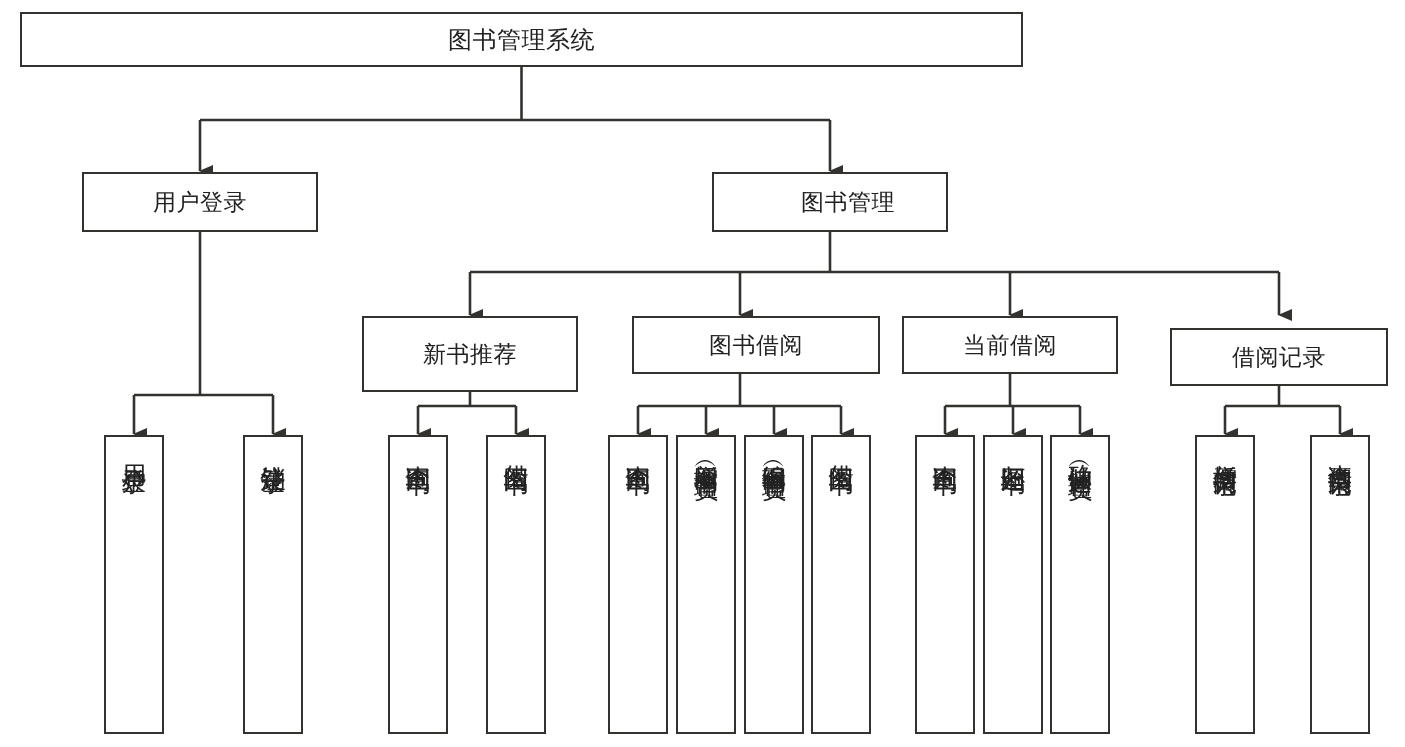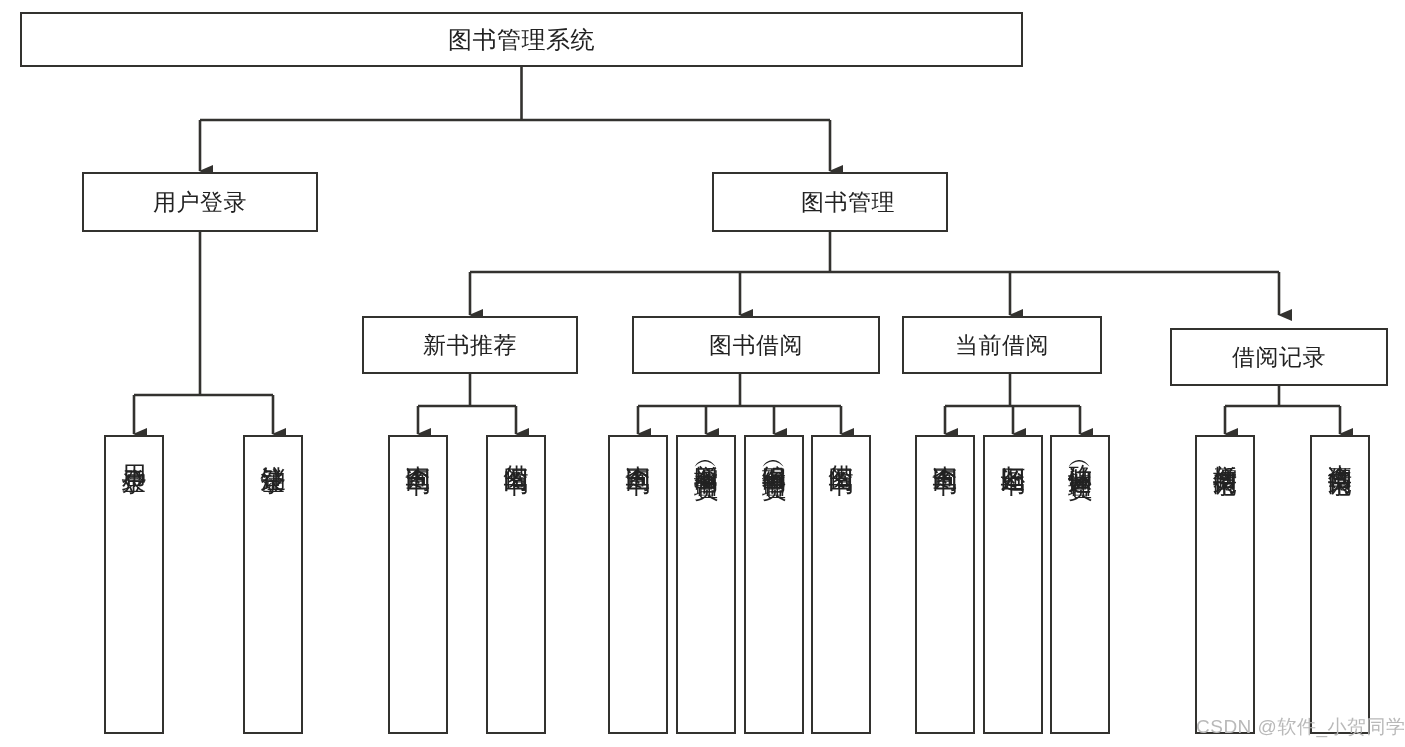--- a/index.html
+++ b/index.html
@@ -128,27 +128,27 @@
   <div id="node-layer">
       <div class="node horiz root tall" style="left: 20px; top: 12px; width: 1003px; height: 55px;">
         <span class="label">图书管理系统</span>
       </div>
       <div class="node horiz" style="left: 82px; top: 172px; width: 236px; height: 60px;">
         <span class="label">用户登录</span>
       </div>
       <div class="node horiz" style="left: 712px; top: 172px; width: 236px; height: 60px; padding-left: 36px;">
         <span class="label">图书管理</span>
       </div>
-      <div class="node horiz" style="left: 362px; top: 316px; width: 216px; height: 58px;">
+      <div class="node horiz" style="left: 362px; top: 316px; width: 216px; height: 76px;">
         <span class="label">新书推荐</span>
       </div>
       <div class="node horiz" style="left: 632px; top: 316px; width: 248px; height: 58px;">
         <span class="label">图书借阅</span>
       </div>
-      <div class="node horiz" style="left: 902px; top: 316px; width: 200px; height: 58px;">
+      <div class="node horiz" style="left: 902px; top: 316px; width: 216px; height: 58px;">
         <span class="label">当前借阅</span>
       </div>
       <div class="node horiz" style="left: 1170px; top: 328px; width: 218px; height: 58px;">
         <span class="label">借阅记录</span>
       </div>
       <div class="node vert" style="left: 104px; top: 435px; width: 60px; height: 299px;">
         <span class="label">用户登录</span>
       </div>
       <div class="node vert" style="left: 243px; top: 435px; width: 60px; height: 299px;">
         <span class="label">注销登录</span>
@@ -181,14 +181,13 @@
         <span class="label">确认归还（管理员）</span>
       </div>
       <div class="node vert tall" style="left: 1195px; top: 435px; width: 60px; height: 299px;">
         <span class="label">新增借阅记录</span>
       </div>
       <div class="node vert tall" style="left: 1310px; top: 435px; width: 60px; height: 299px;">
         <span class="label">查询借阅记录</span>
       </div>
     </div>
 
-  <div id="watermark">CSDN @软件_小贺同学</div>
 </div>
 
 </body></html>

